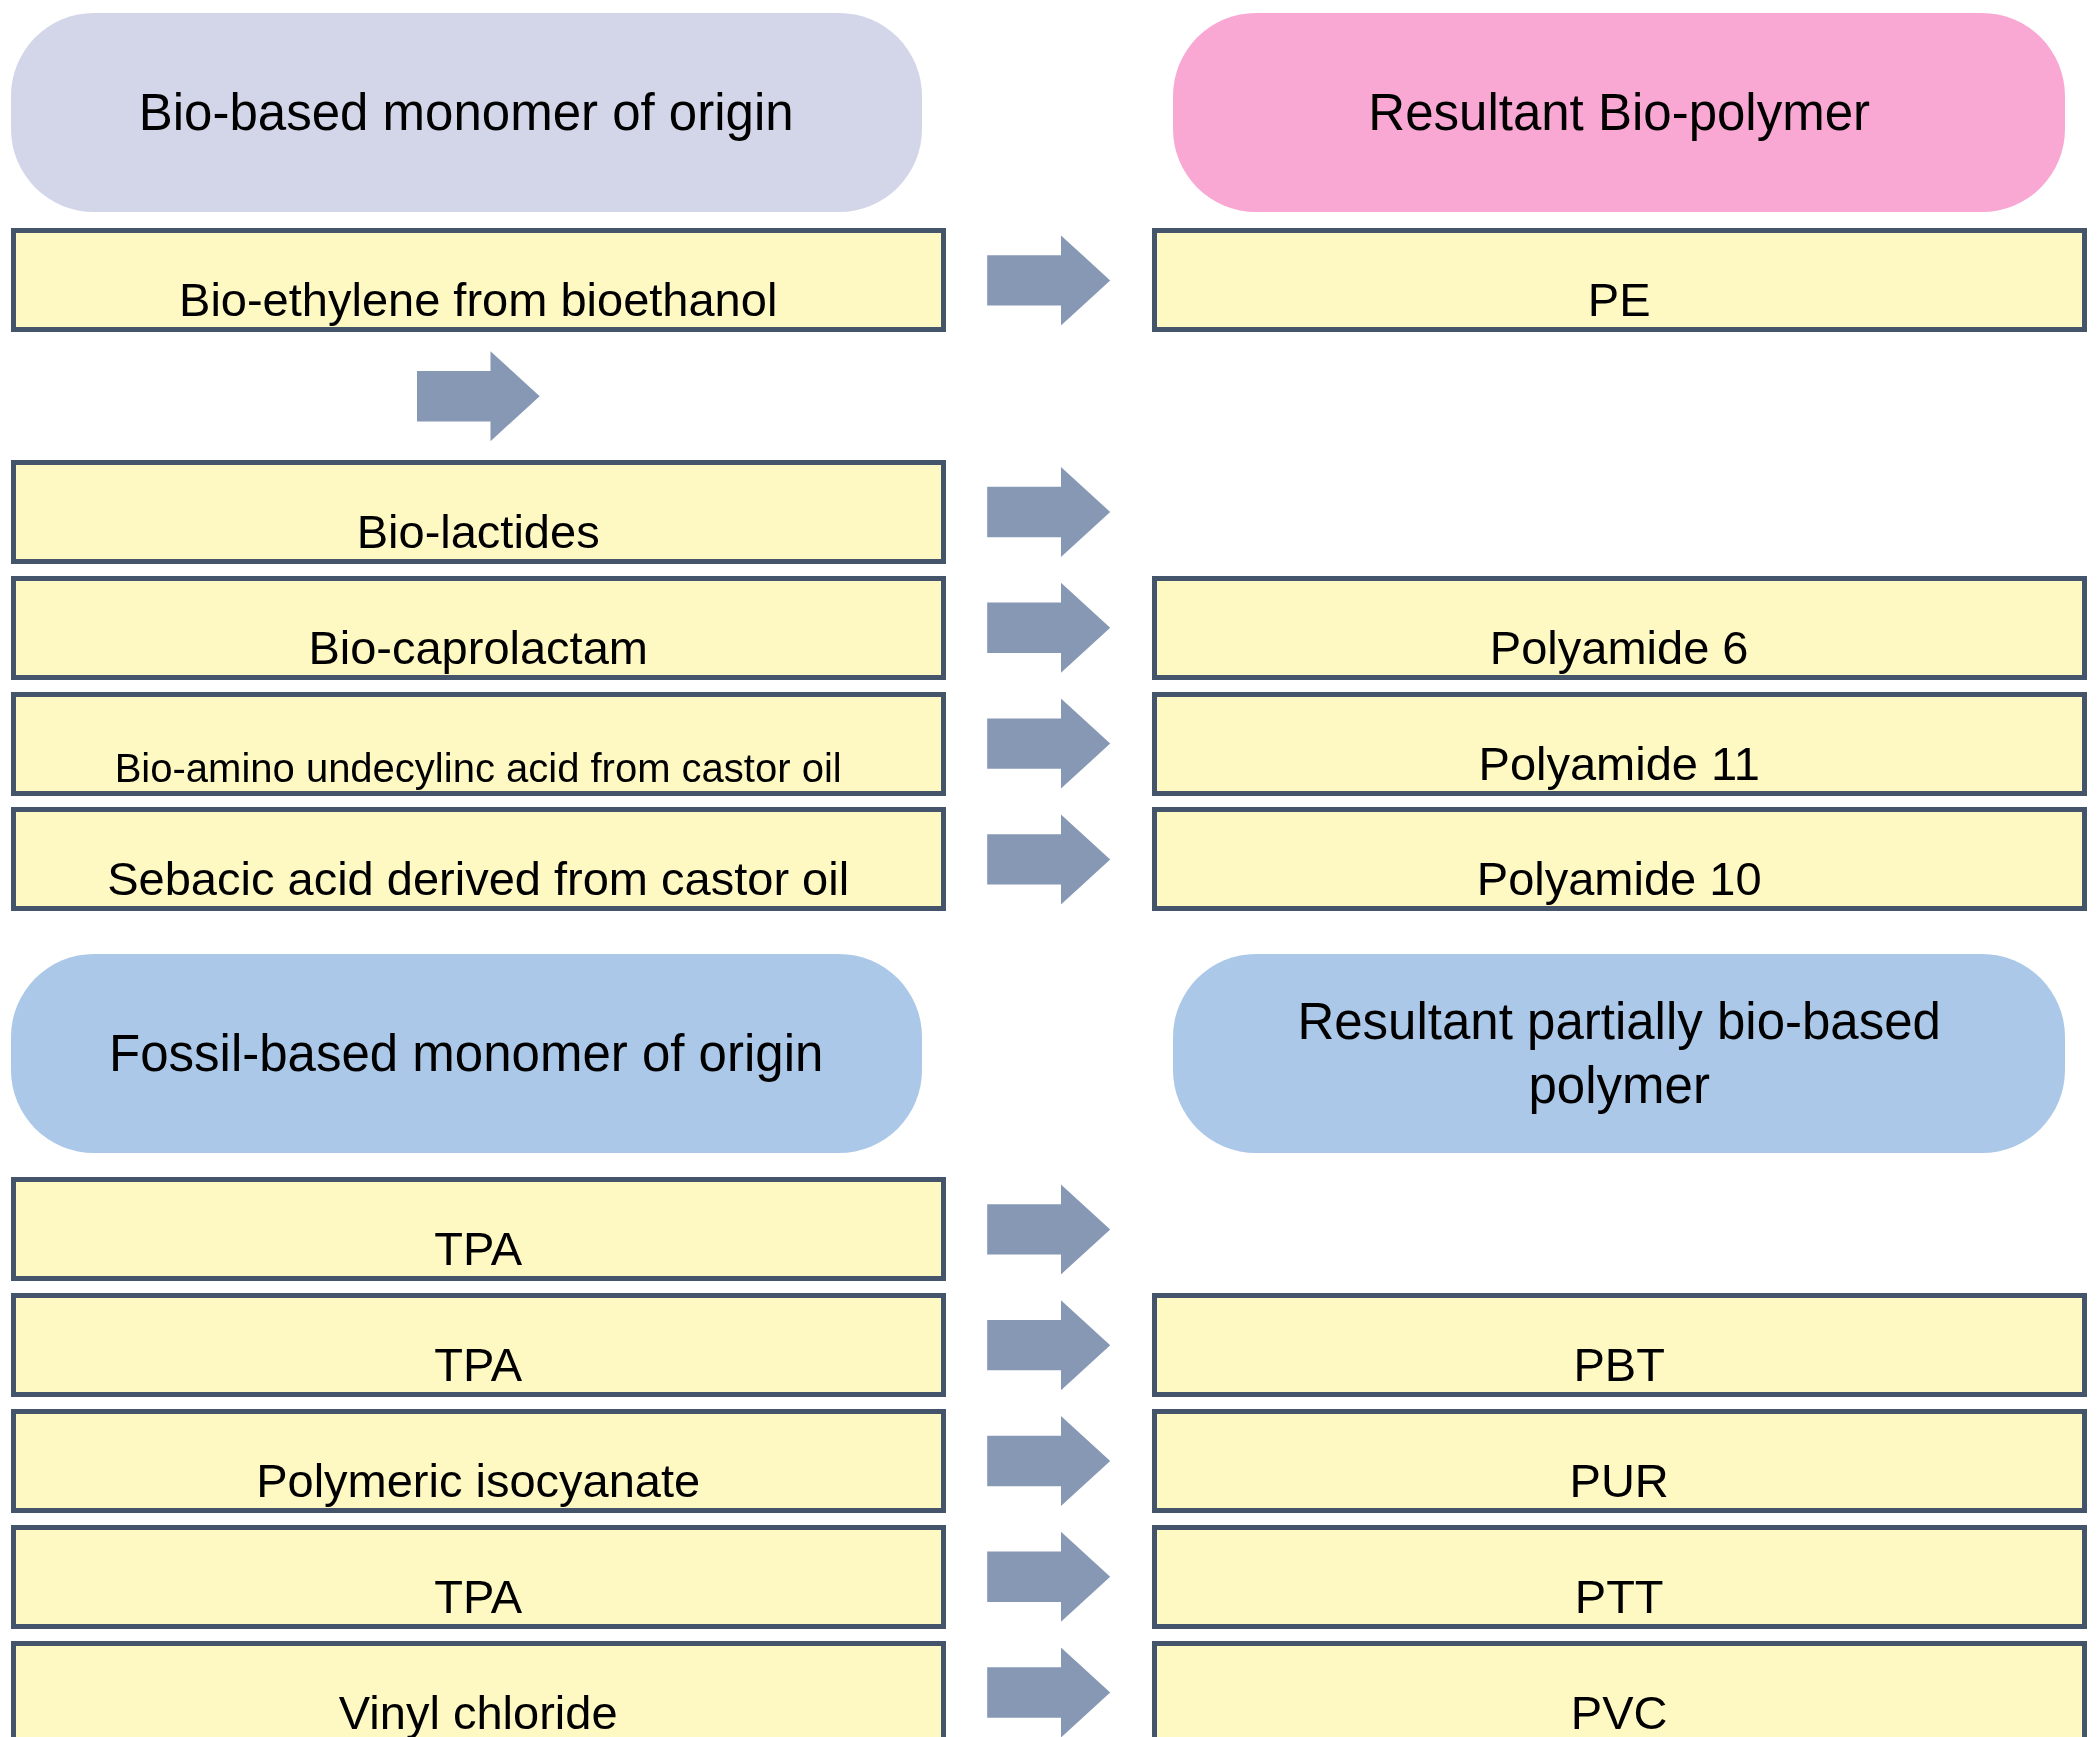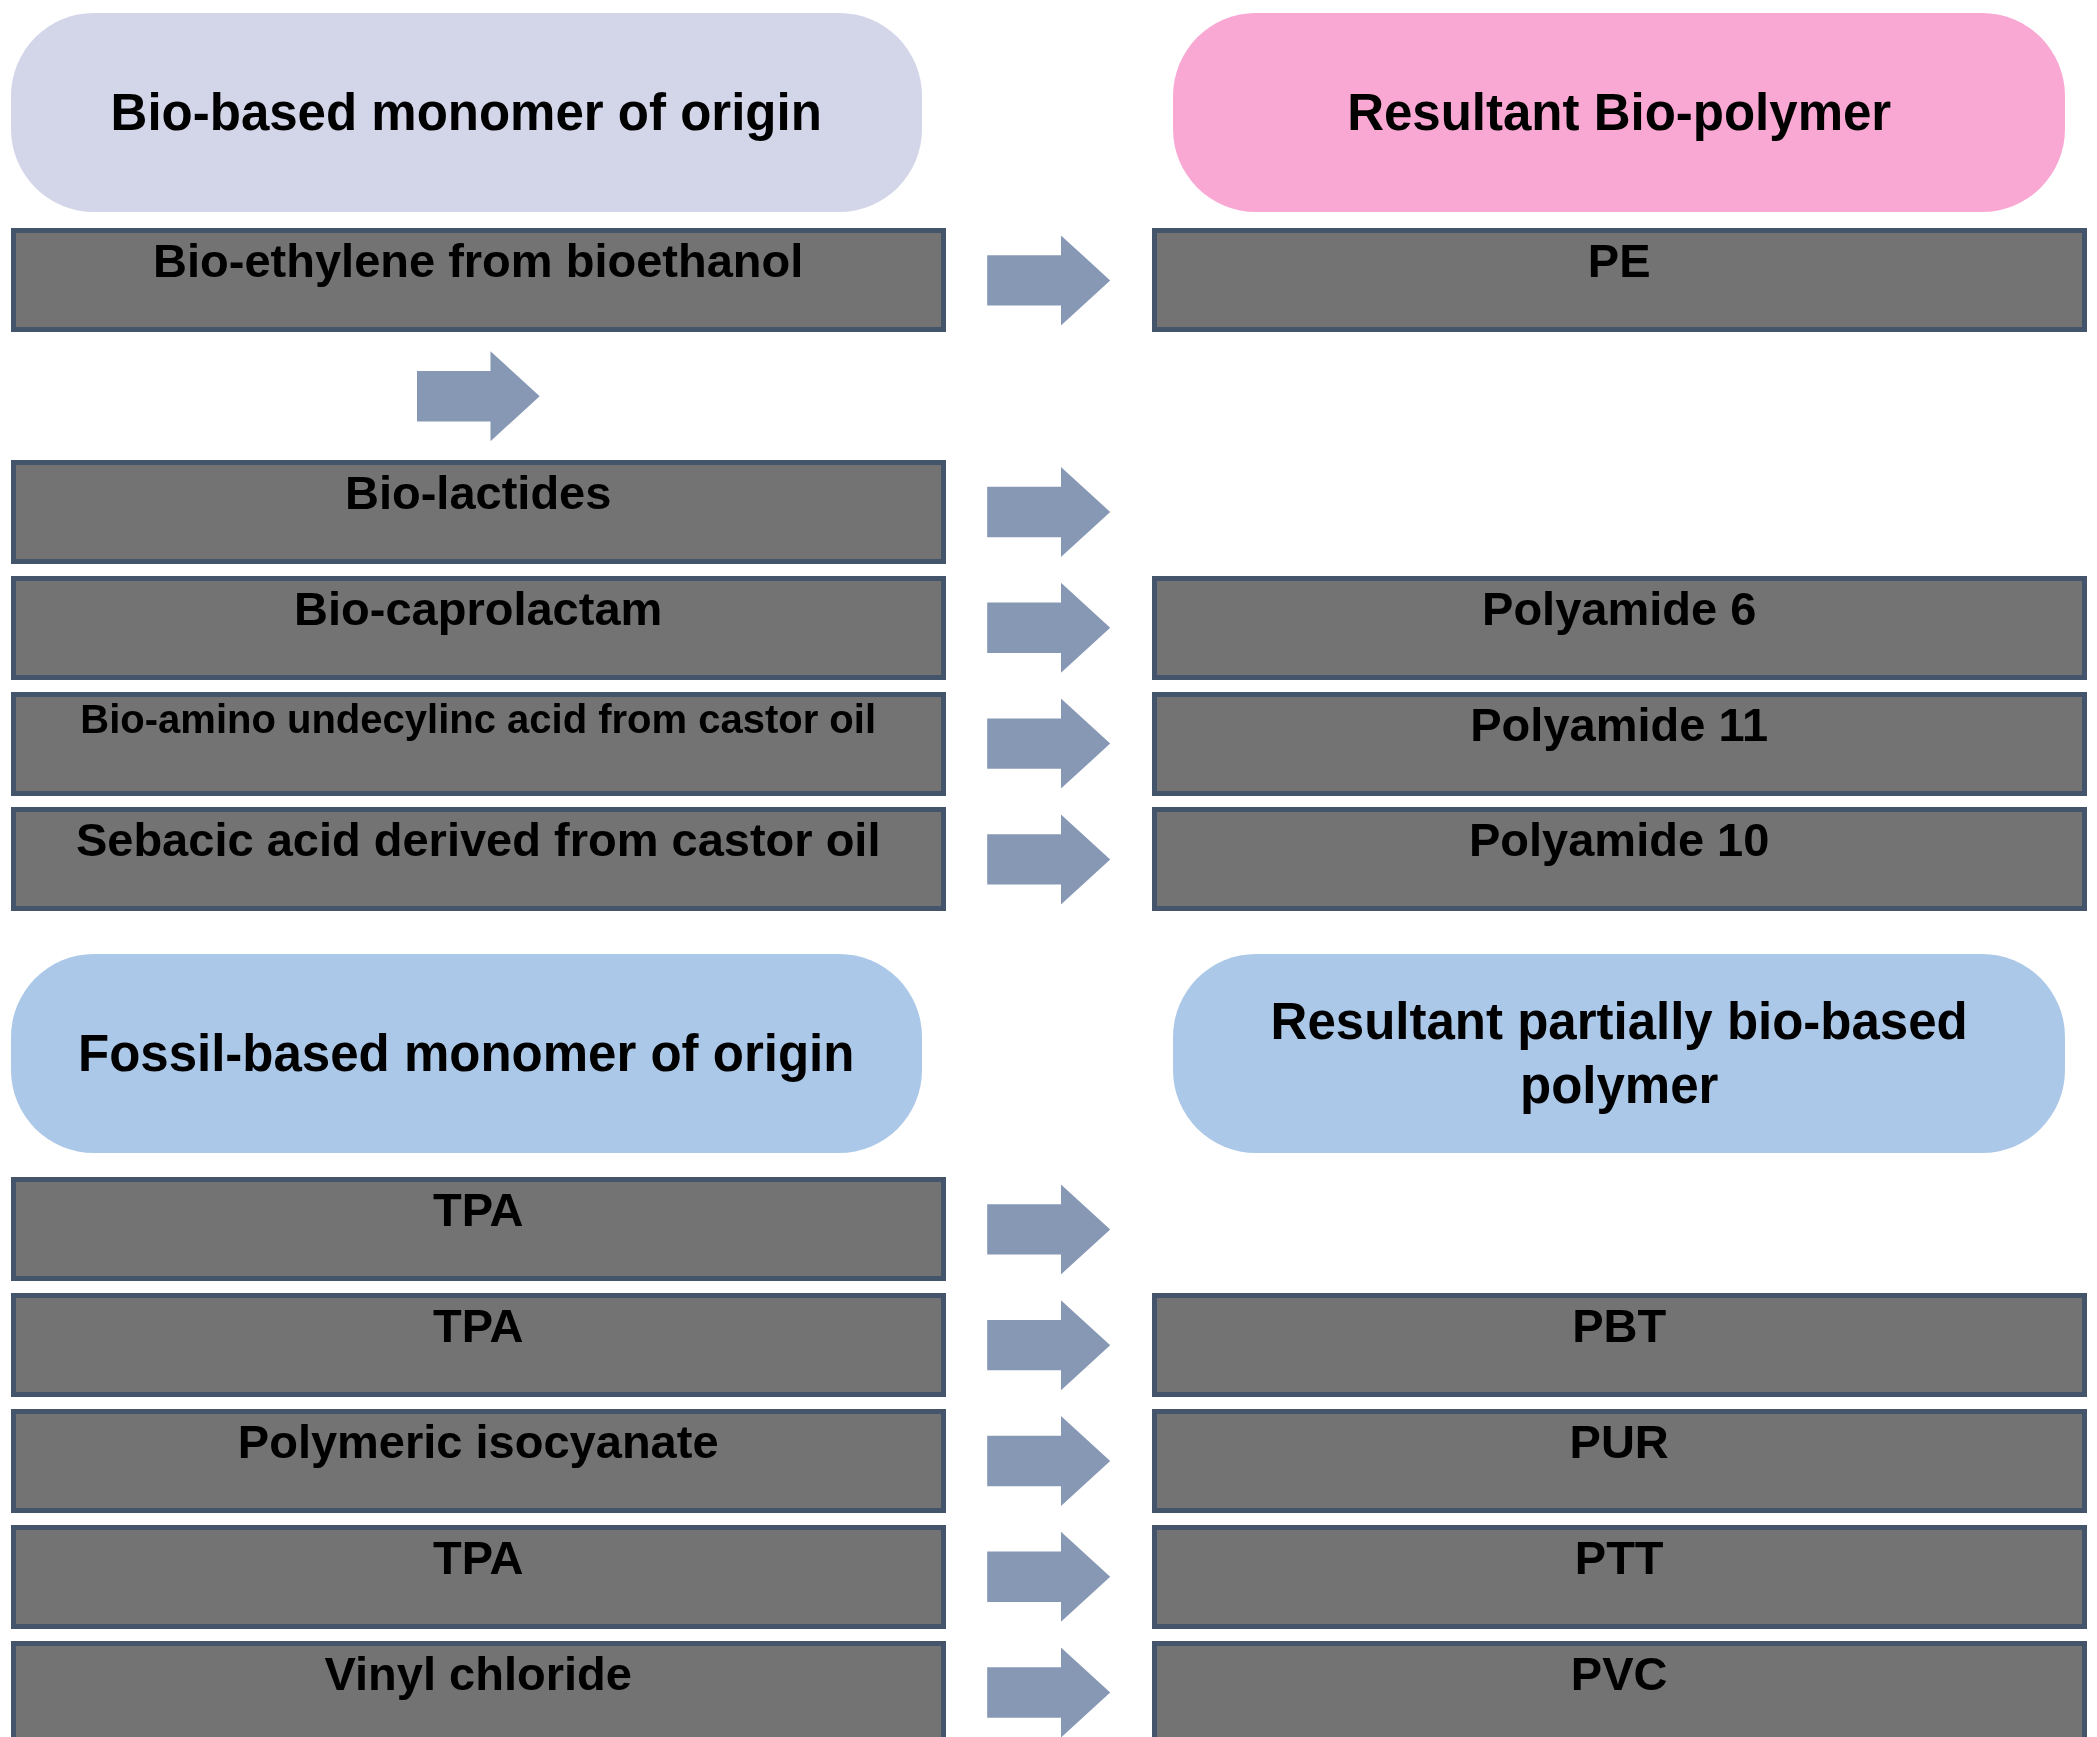--- a/index.html
+++ b/index.html
@@ -14,21 +14,20 @@
     font-family: "Liberation Sans", sans-serif;
     color: #000000;
   }
   .diagram {
     box-sizing: border-box;
     width: 1775px;
     height: 1737px;
     padding-left: 10.7px;
     padding-right: 7px;
     padding-top: 13.4px;
-    font-weight: bold;
   }
   .section { width: 100%; }
   .section.fossil { margin-top: 43px; }
 
   .hdr-row, .row {
     display: grid;
     grid-template-columns: 935px 206px 935px;
     align-items: center;
   }
 
@@ -49,23 +48,23 @@
 
   .rows { margin-top: 16px; }
   .section.fossil .rows { margin-top: 24px; }
 
   .row { margin-bottom: 11.8px; }
 
   .box {
     box-sizing: border-box;
     height: 104px;
     border: 5.4px solid var(--border, #44546a);
-    background: #737373;
+    background: #fef9c3;
     display: flex;
-    align-items: flex-start;
+    align-items: flex-end;
     justify-content: center;
     text-align: center;
     font-size: 47px;
     overflow: hidden;
   }
   .box .lbl.small { font-size: 40px; }
 
   .arrow-zone {
     display: flex;
     align-items: center;

